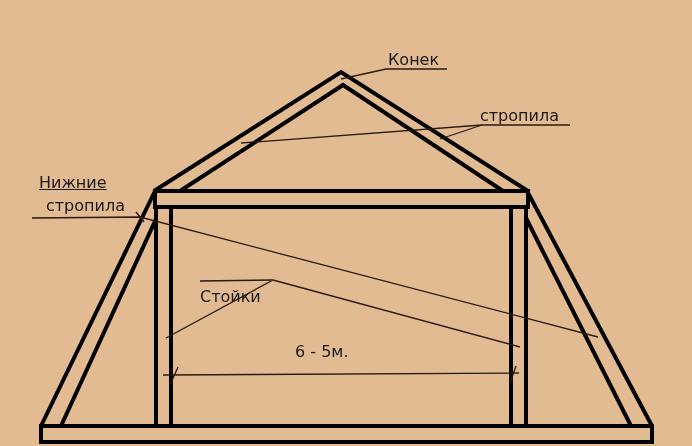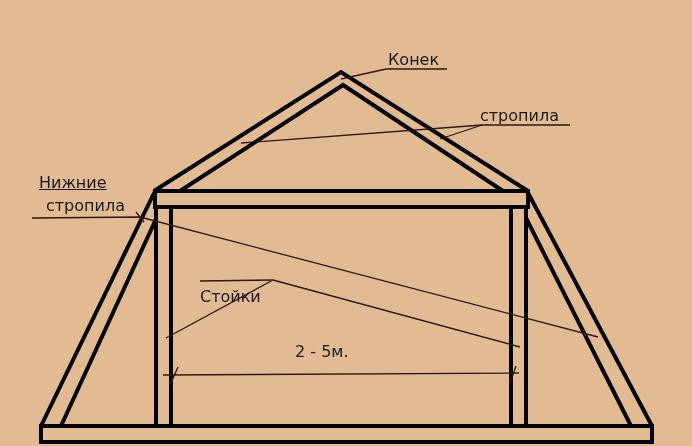--- a/index.html
+++ b/index.html
@@ -45,14 +45,14 @@
     <line x1="170" y1="385" x2="178" y2="367"></line>
     <line x1="510" y1="383" x2="516" y2="366"></line>
   </g>
 </svg>
 
 <div class="lbl" style="left:388px;top:51px;">Конек</div>
 <div class="lbl" style="left:480px;top:107px;">стропила</div>
 <div class="lbl" style="left:39px;top:174px;text-decoration:underline;">Нижние</div>
 <div class="lbl" style="left:46px;top:197px;">стропила</div>
 <div class="lbl" style="left:200px;top:260px;margin-top:28px;">Стойки</div>
-<div class="lbl" style="left:295px;top:343px;">2 - 5м.</div>
+<div class="lbl" style="left:295px;top:343px;">6 - 5м.</div>
 </div>
 
 </body></html>

